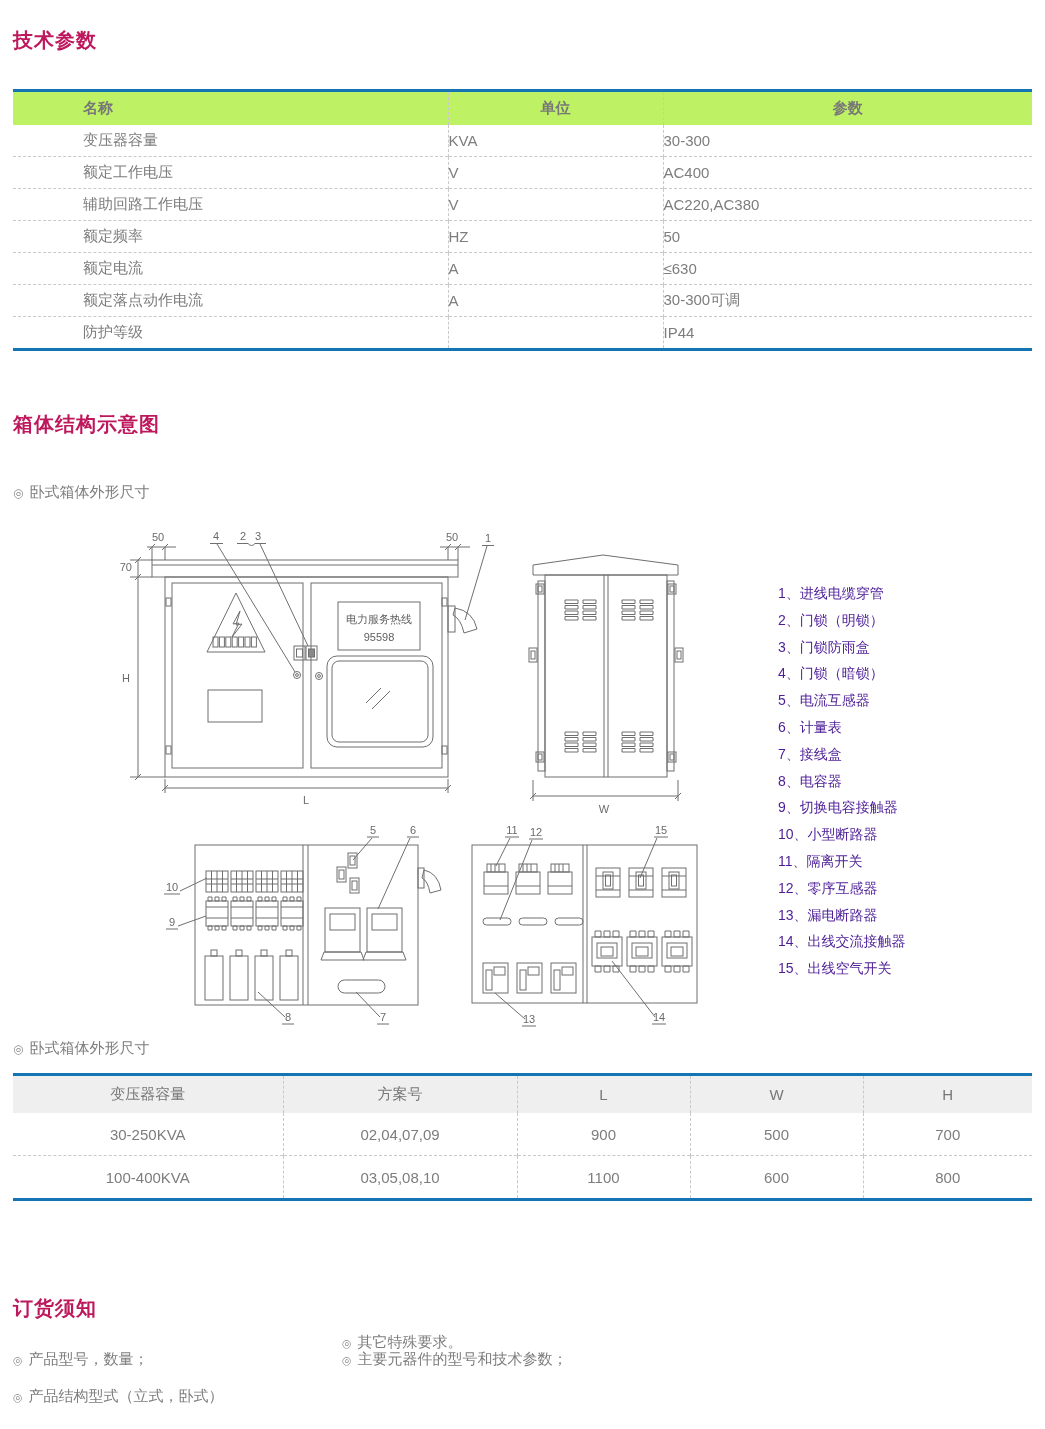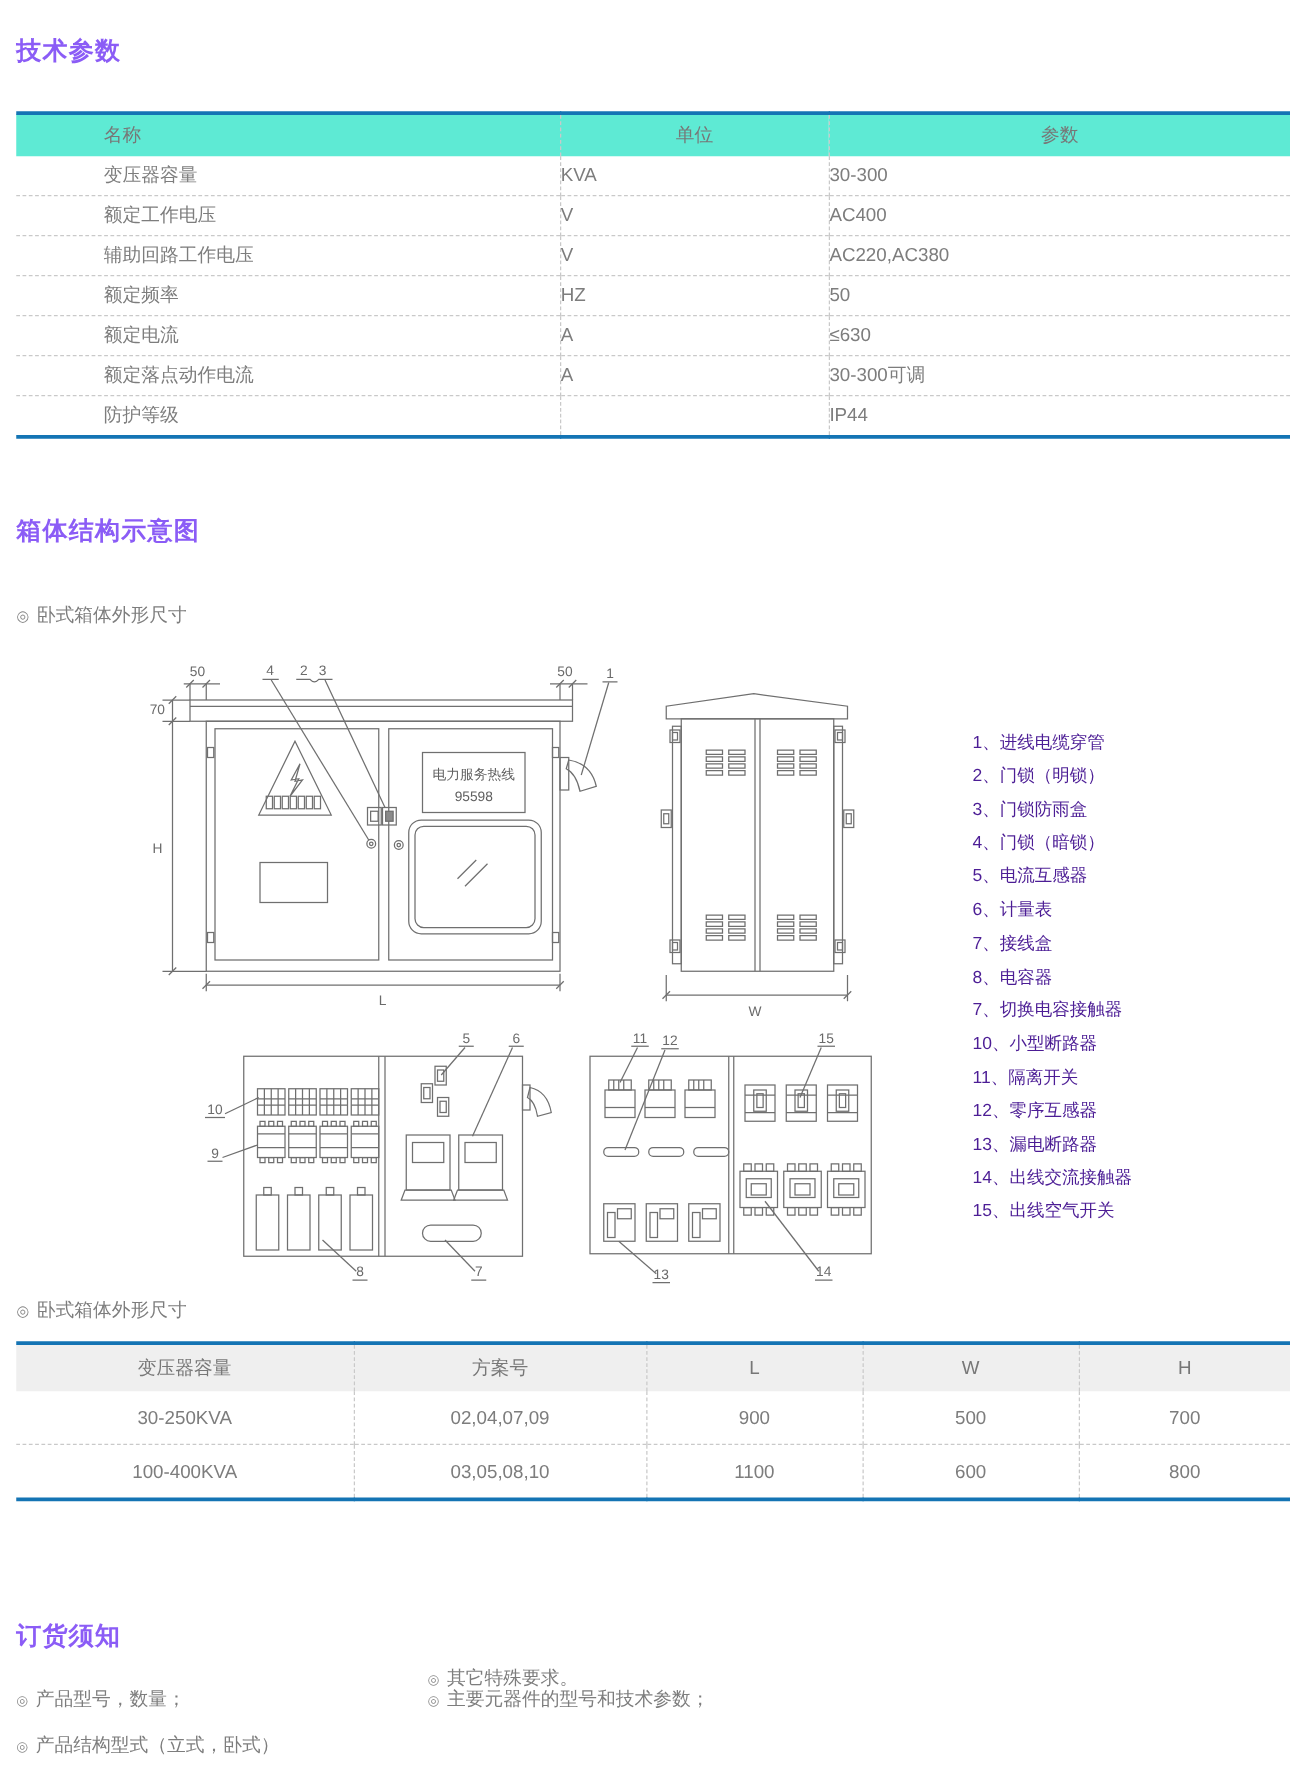--- a/index.html
+++ b/index.html
@@ -1,23 +1,23 @@
 <!DOCTYPE html>
 <html><head>
 <meta charset="utf-8">
 <style>
   html,body{margin:0;padding:0;background:#fff;}
   .page{position:relative;width:1045px;height:1429px;background:#fff;overflow:hidden;
         font-family:"Liberation Sans","DejaVu Sans",sans-serif;}
-  .sec-title{position:absolute;font-size:20px;font-weight:700;color:#8b5cf6;letter-spacing:1px;text-align:right;}
+  .sec-title{position:absolute;font-size:20px;font-weight:700;color:#be185d;letter-spacing:1px;text-align:right;}
   .subtitle{position:absolute;font-size:15px;color:#7d7d7d;}
   .subtitle .bullet{font-size:12px;margin-right:6px;color:#8a8a8a;}
   table.tbl{position:absolute;border-collapse:collapse;table-layout:fixed;color:#7d7d7d;font-size:15px;}
   .tbl1{left:13px;top:89px;width:1019px;border-top:3px solid #1474b4;border-bottom:3px solid #1474b4;}
-  .tbl1 thead th{background:#5eead4;font-weight:400;height:33px;color:#777;}
+  .tbl1 thead th{background:#bef264;font-weight:700;height:33px;color:#777;}
   .tbl1 td{height:31px;}
   .tbl1 th,.tbl1 td{padding:0;border-left:1px dashed #c9c9c9;font-weight:400;}
   .tbl1 th:first-child,.tbl1 td:first-child{text-align:left;padding-left:70px;border-left:none;}
   .tbl1 tbody tr+tr td{border-top:1px dashed #c9c9c9;}
   .tbl2{left:13px;top:1073px;width:1019px;border-top:3px solid #1474b4;border-bottom:3px solid #1474b4;}
   .tbl2 thead th{background:#efefef;font-weight:400;height:37px;color:#777;}
   .tbl2 td{height:42px;}
   .tbl2 th,.tbl2 td{text-align:center;padding:0;border-left:1px dashed #c9c9c9;font-weight:400;}
   .tbl2 th:first-child,.tbl2 td:first-child{border-left:none;}
   .tbl2 tbody tr+tr td{border-top:1px dashed #c9c9c9;}
@@ -419,21 +419,21 @@
 
   <div class="legend">
     <div class="legend-item">1、进线电缆穿管</div>
     <div class="legend-item">2、门锁（明锁）</div>
     <div class="legend-item">3、门锁防雨盒</div>
     <div class="legend-item">4、门锁（暗锁）</div>
     <div class="legend-item">5、电流互感器</div>
     <div class="legend-item">6、计量表</div>
     <div class="legend-item">7、接线盒</div>
     <div class="legend-item">8、电容器</div>
-    <div class="legend-item">7、切换电容接触器</div>
+    <div class="legend-item">9、切换电容接触器</div>
     <div class="legend-item">10、小型断路器</div>
     <div class="legend-item">11、隔离开关</div>
     <div class="legend-item">12、零序互感器</div>
     <div class="legend-item">13、漏电断路器</div>
     <div class="legend-item">14、出线交流接触器</div>
     <div class="legend-item">15、出线空气开关</div>
   </div>
 
   <div class="subtitle sub2">
     <span class="bullet">◎</span><span>卧式箱体外形尺寸</span>

